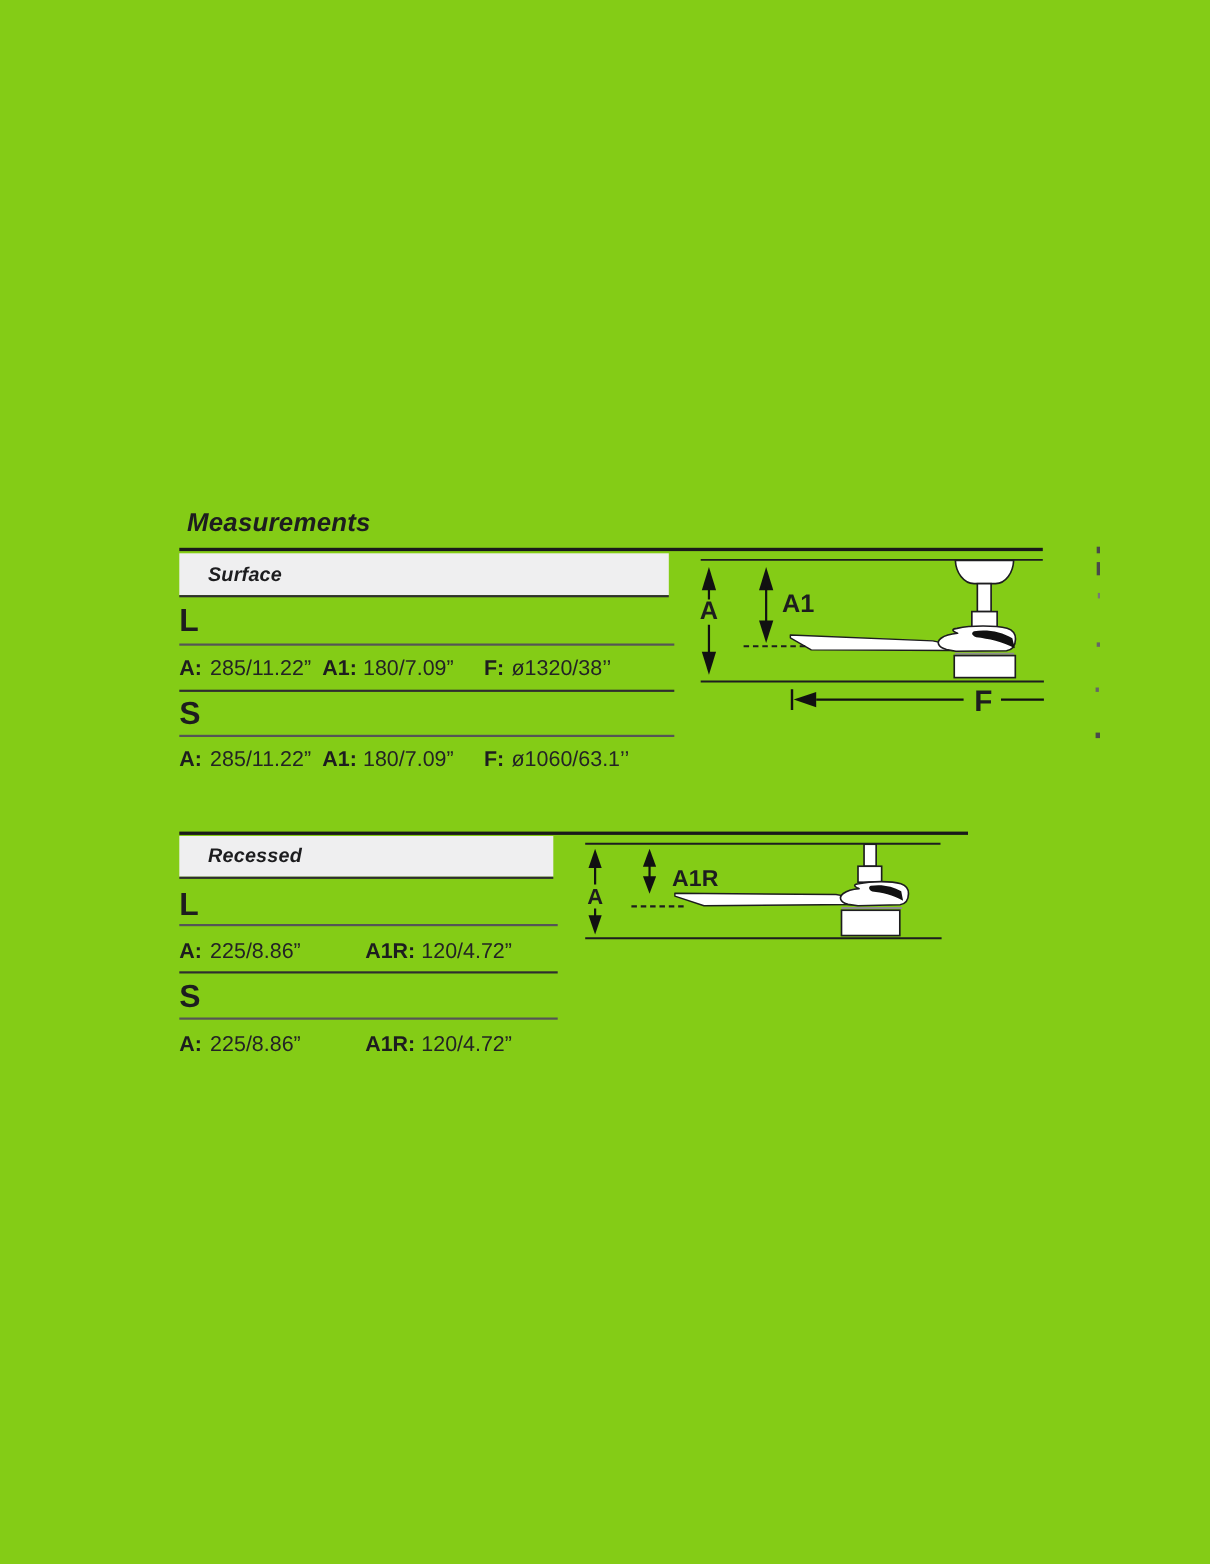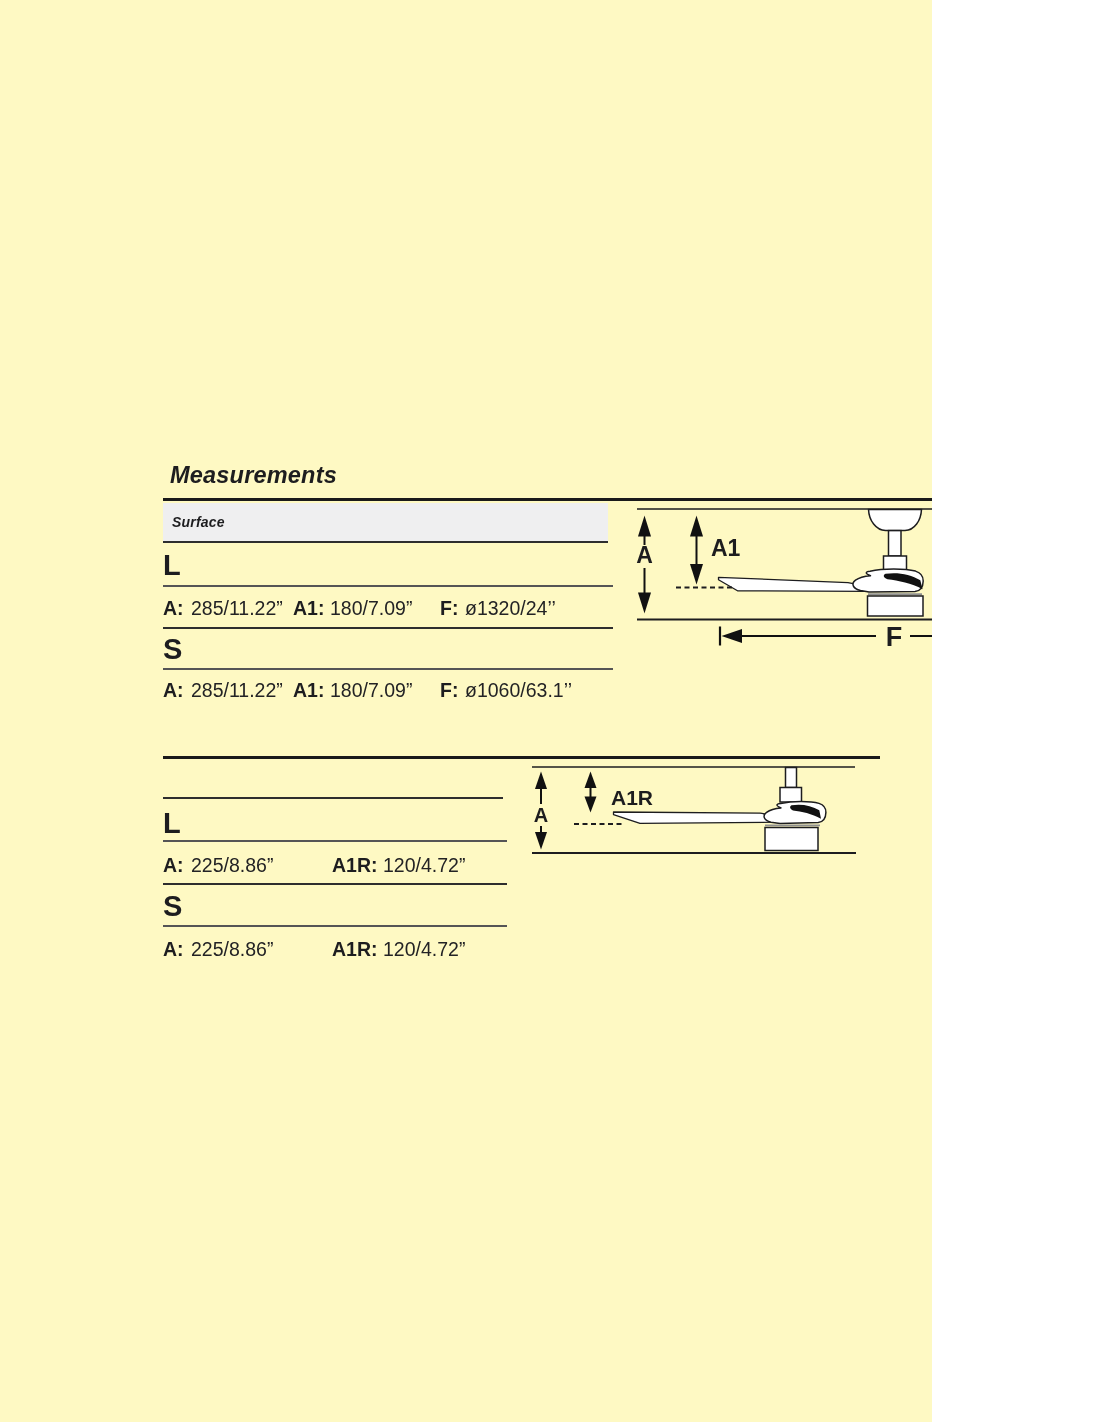--- a/index.html
+++ b/index.html
@@ -1,24 +1,24 @@
 <!DOCTYPE html>
 <html><head>
 <meta charset="utf-8">
 <style>
   html,body{margin:0;padding:0;background:#fff;}
-  .page{position:relative;width:932px;height:1422px;background:#fef9c3;overflow:hidden;
+  .page{position:relative;width:1100px;height:1422px;background:#84cc16;overflow:hidden;
         font-family:"Liberation Sans",sans-serif;color:#1d1d1f;}
   .abs{position:absolute;}
   .page-title{position:absolute;left:170px;top:461px;font-size:23.5px;line-height:28px;
               font-weight:bold;font-style:italic;color:#1d1d1f;letter-spacing:.2px;}
   .rule{position:absolute;background:#2e2e2e;height:2px;}
   .rule-heavy{position:absolute;background:#1a1a1a;height:3px;}
   .band{position:absolute;background:#efeff0;display:flex;align-items:center;}
-  .band-label{font-size:14px;font-weight:bold;font-style:italic;color:#1d1d1f;padding-left:9px;letter-spacing:.2px;}
+  .band-label{font-size:18px;font-weight:bold;font-style:italic;color:#1d1d1f;padding-left:26px;letter-spacing:.2px;}
   .size-letter{position:absolute;font-size:29px;font-weight:bold;color:#1d1d1f;line-height:32px;}
   .spec-row{position:absolute;height:24px;font-size:19.5px;line-height:22px;color:#232325;}
   .spec-row span{position:absolute;white-space:nowrap;}
   .lbl{font-weight:bold;color:#1d1d1f;}
   .edge-mark{position:absolute;background:#4a4a4a;}
   svg text{font-family:"Liberation Sans",sans-serif;font-weight:bold;fill:#1d1d1f;}
 </style>
 </head>
 <body>
 
@@ -35,21 +35,21 @@
 
   <div class="size-letter" style="left:163px;top:549px;">L</div>
   <div class="rule" style="left:163px;top:585px;width:450px;background:#555;"></div>
 
   <div class="spec-row" style="left:163px;top:597px;width:460px;">
     <span class="lbl" style="left:0px;">A:</span>
     <span style="left:28px;">285/11.22”</span>
     <span class="lbl" style="left:130px;">A1:</span>
     <span style="left:167px;">180/7.09”</span>
     <span class="lbl" style="left:277px;">F:</span>
-    <span style="left:302px;">ø1320/24’’</span>
+    <span style="left:302px;">ø1320/38’’</span>
   </div>
   <div class="rule" style="left:163px;top:627px;width:450px;"></div>
 
   <div class="size-letter" style="left:163px;top:633px;">S</div>
   <div class="rule" style="left:163px;top:668px;width:450px;background:#555;"></div>
 
   <div class="spec-row" style="left:163px;top:679px;width:470px;">
     <span class="lbl" style="left:0px;">A:</span>
     <span style="left:28px;">285/11.22”</span>
     <span class="lbl" style="left:130px;">A1:</span>
@@ -101,20 +101,23 @@
       <line x1="720" y1="626.5" x2="720" y2="645.5" stroke="#111111" stroke-width="2.2"></line>
       <path d="M 721.5 636 L 742 629 L 742 643 Z" fill="#111111"></path>
       <line x1="742" y1="636" x2="876" y2="636" stroke="#111111" stroke-width="2"></line>
       <text x="894" y="646" font-size="27" text-anchor="middle">F</text>
       <line x1="910" y1="636" x2="949" y2="636" stroke="#111111" stroke-width="2"></line>
     </g>
   </svg>
 
   <div class="rule-heavy" style="left:163px;top:756px;width:717px;"></div>
 
+  <div class="band" style="left:163px;top:760px;width:340px;height:37px;">
+    <span class="band-label">Recessed</span>
+  </div>
   <div class="rule" style="left:163px;top:797px;width:340px;"></div>
 
   <div class="size-letter" style="left:163px;top:807px;">L</div>
   <div class="rule" style="left:163px;top:840px;width:344px;background:#555;"></div>
 
   <div class="spec-row" style="left:163px;top:854px;width:360px;">
     <span class="lbl" style="left:0px;">A:</span>
     <span style="left:28px;">225/8.86”</span>
     <span class="lbl" style="left:169px;">A1R:</span>
     <span style="left:220px;">120/4.72”</span>

